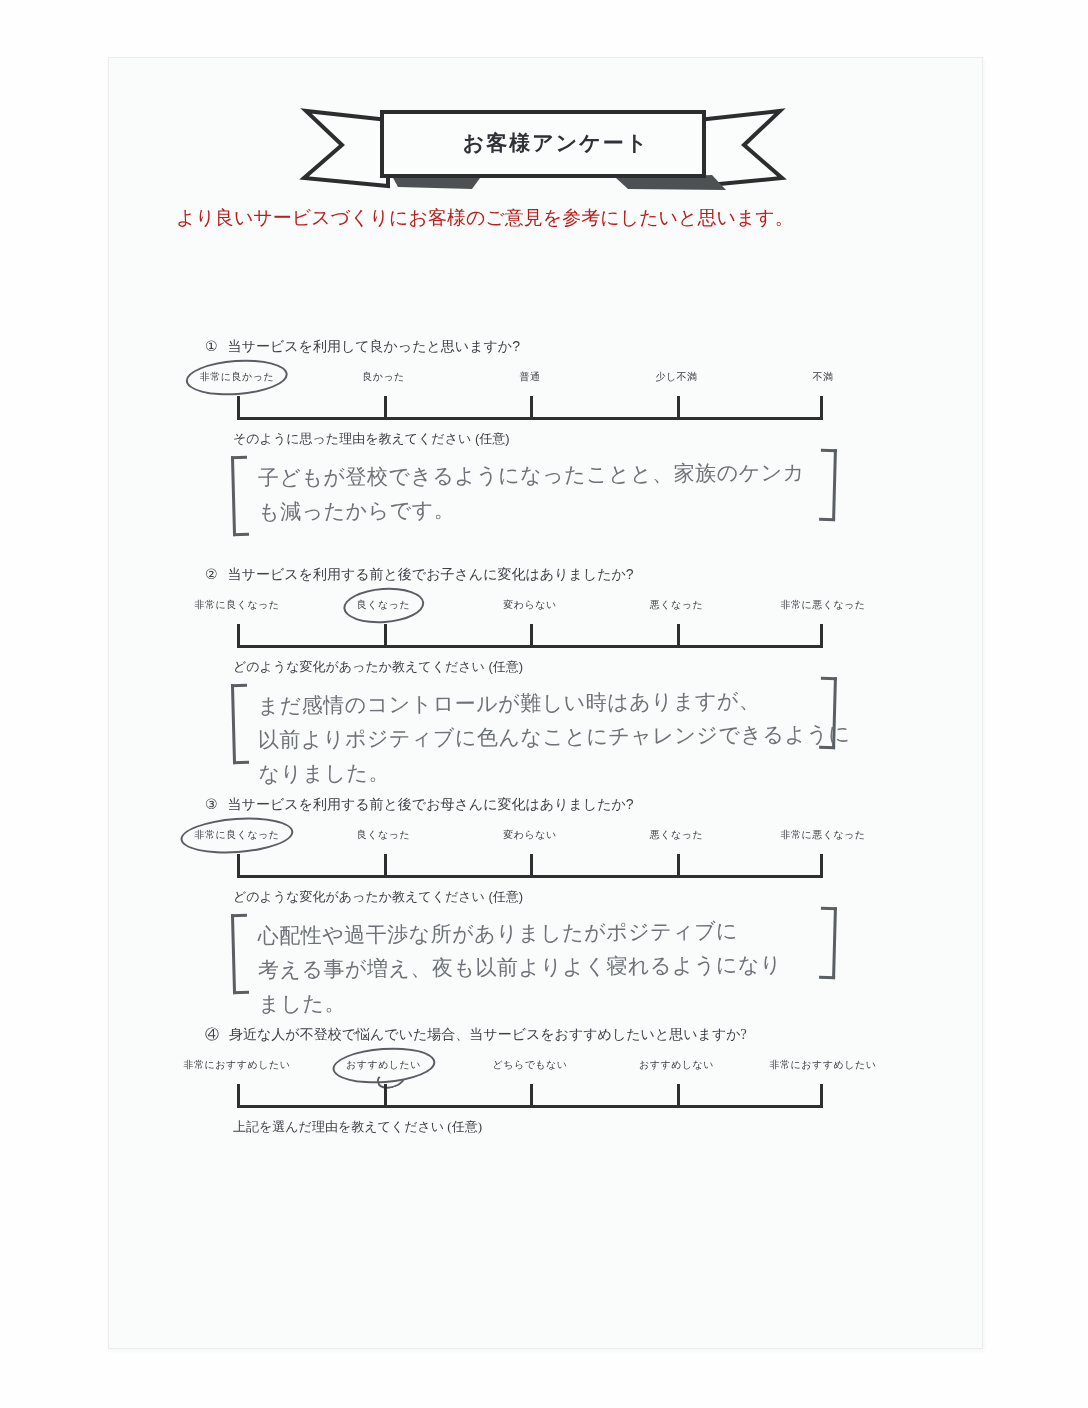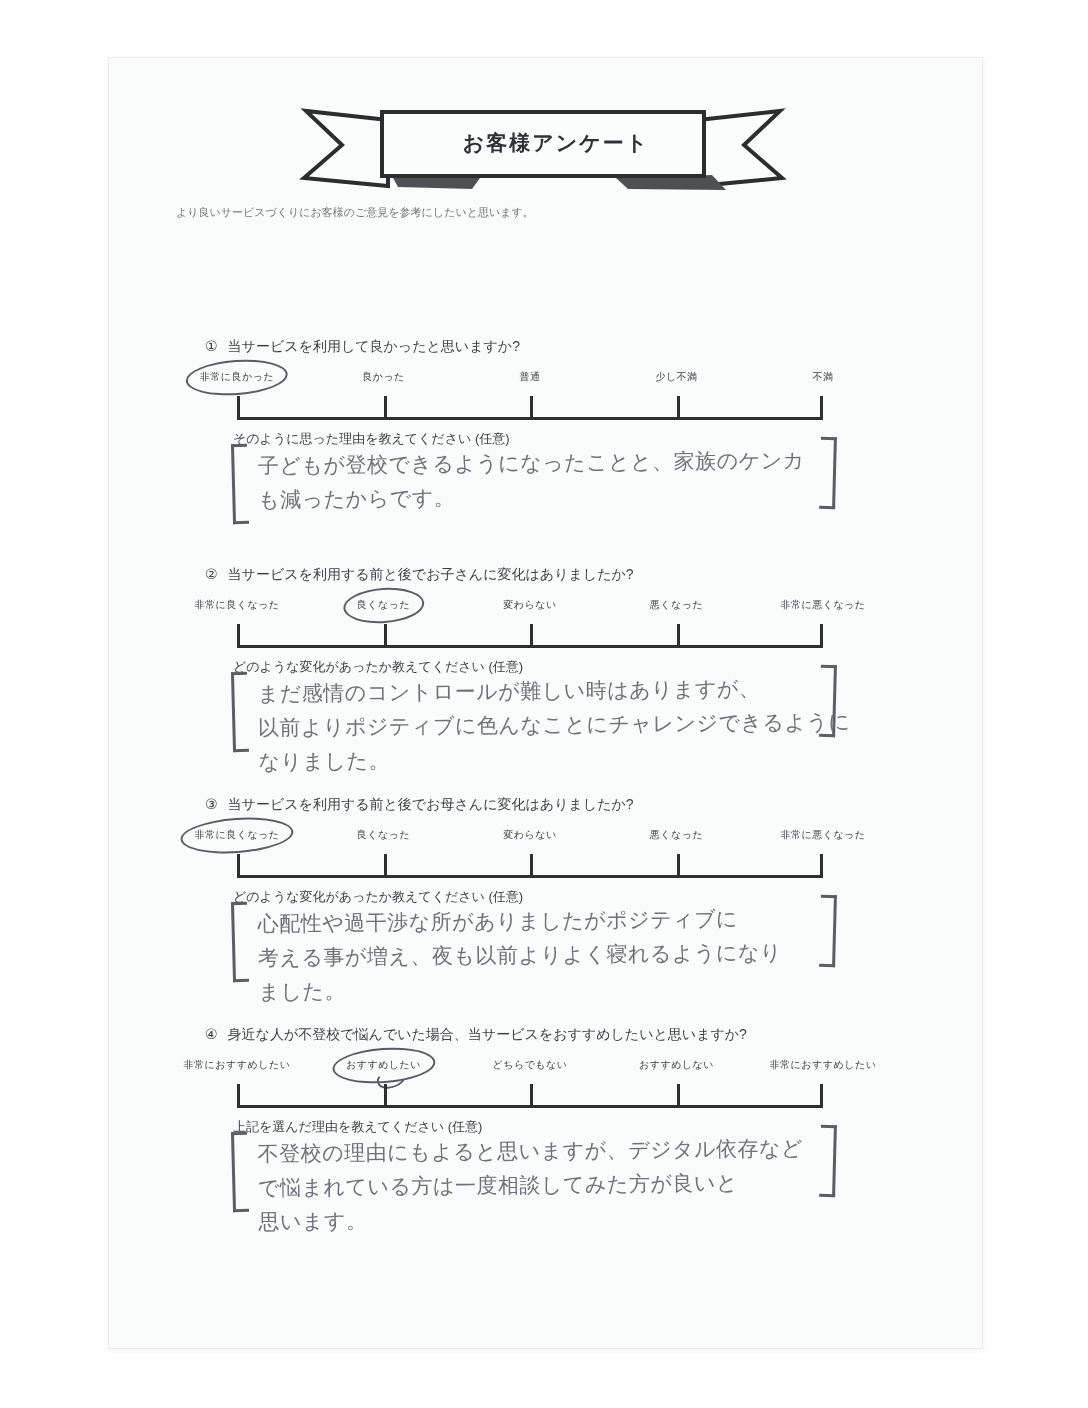--- a/index.html
+++ b/index.html
@@ -19,30 +19,30 @@
     border:1px solid #ececed;
     box-shadow:1px 2px 4px rgba(60,70,80,0.05);
   }
   
   .banner-svg{position:absolute;left:296px;top:106px;}
   .banner-title{
     position:absolute;left:384px;top:112px;width:344px;height:62px;
     display:flex;align-items:center;justify-content:center;
     font-size:21px;font-weight:bold;color:#2e3236;letter-spacing:2px;
   }
-  .intro{position:absolute;left:176px;font-size:11px;color:#737373;white-space:nowrap;}
+  .intro{position:absolute;left:176px;font-size:19px;color:#b91c1c;white-space:nowrap;}
   .intro.l1{top:205px;}
   .intro.l2{top:232px;}
   .heading{
     position:absolute;left:183px;top:296px;
     font-size:14.5px;font-weight:bold;color:#33373b;white-space:nowrap;letter-spacing:0.5px;
   }
   
   .question{position:absolute;left:0;width:1088px;height:230px;}
-  .q1{top:334px;} .q2{top:562px;} .q3{top:792px;} .q4{top:1022px;}
+  .q1{top:334px;} .q2{top:562px;} .q3{top:792px;} .q4{top:1022px;font-family:Liberation Serif, serif;}
   .q-line{position:absolute;left:205px;top:4px;font-size:14px;color:#3b3f44;white-space:nowrap;}
   .q-num{margin-right:10px;}
   .scale{position:absolute;left:237px;top:36px;width:586px;height:60px;}
   .opt{
     position:absolute;top:0;transform:translateX(-50%);
     white-space:nowrap;font-size:10px;color:#3c4045;letter-spacing:0.5px;
   }
   .opt.o1{left:0;} .opt.o2{left:25%;} .opt.o3{left:50%;} .opt.o4{left:75%;} .opt.o5{left:100%;}
   .circle-mark{
     position:absolute;top:-10px;bottom:-11px;left:-14px;right:-14px;
@@ -57,21 +57,21 @@
     pointer-events:none;
   }
   .sline{
     position:absolute;left:0;right:0;top:28px;height:19px;
     border-bottom:3px solid #2e2f30;
   }
   .tick{position:absolute;top:-2px;bottom:-2px;width:3px;background:#2e2f30;}
   .tick.t1{left:0;} .tick.t2{left:25%;} .tick.t3{left:50%;} .tick.t4{left:75%;} .tick.t5{left:calc(100% - 3px);}
   .prompt{position:absolute;left:233px;top:96px;font-size:13px;color:#3b3f44;white-space:nowrap;}
   
-  .answer{position:absolute;left:240px;top:108px;width:592px;}
+  .answer{position:absolute;left:240px;top:120px;width:592px;}
   .hw{
     padding:4px 20px 0 18px;
     font-size:21px;line-height:34px;letter-spacing:0.5px;
     color:#6d7278;white-space:nowrap;
     transform:rotate(-0.6deg);
   }
   .bkt{position:absolute;width:13px;border-top:3px solid #5a5f64;border-bottom:3px solid #5a5f64;}
   .bkt.l{left:-8px;top:2px;height:74px;border-left:3px solid #5a5f64;transform:rotate(-1.5deg);}
   .bkt.r{right:-4px;top:-5px;height:66px;border-right:3px solid #5a5f64;transform:rotate(1.5deg);}
 </style>
@@ -198,23 +198,14 @@
       <span class="opt o5"><span>非常におすすめしたい</span></span>
       <div class="sline">
         <span class="tick t1"></span>
         <span class="tick t2"></span>
         <span class="tick t3"></span>
         <span class="tick t4"></span>
         <span class="tick t5"></span>
       </div>
     </div>
     <div class="prompt">上記を選んだ理由を教えてください (任意)</div>
-    <div class="answer">
-      <span class="bkt l"></span>
-      <span class="bkt r"></span>
-      <div class="hw">
-        <div>不登校の理由にもよると思いますが、デジタル依存など</div>
-        <div>で悩まれている方は一度相談してみた方が良いと</div>
-        <div>思います。</div>
-      </div>
-    </div>
   </section>
 </div>
 
 </body></html>

